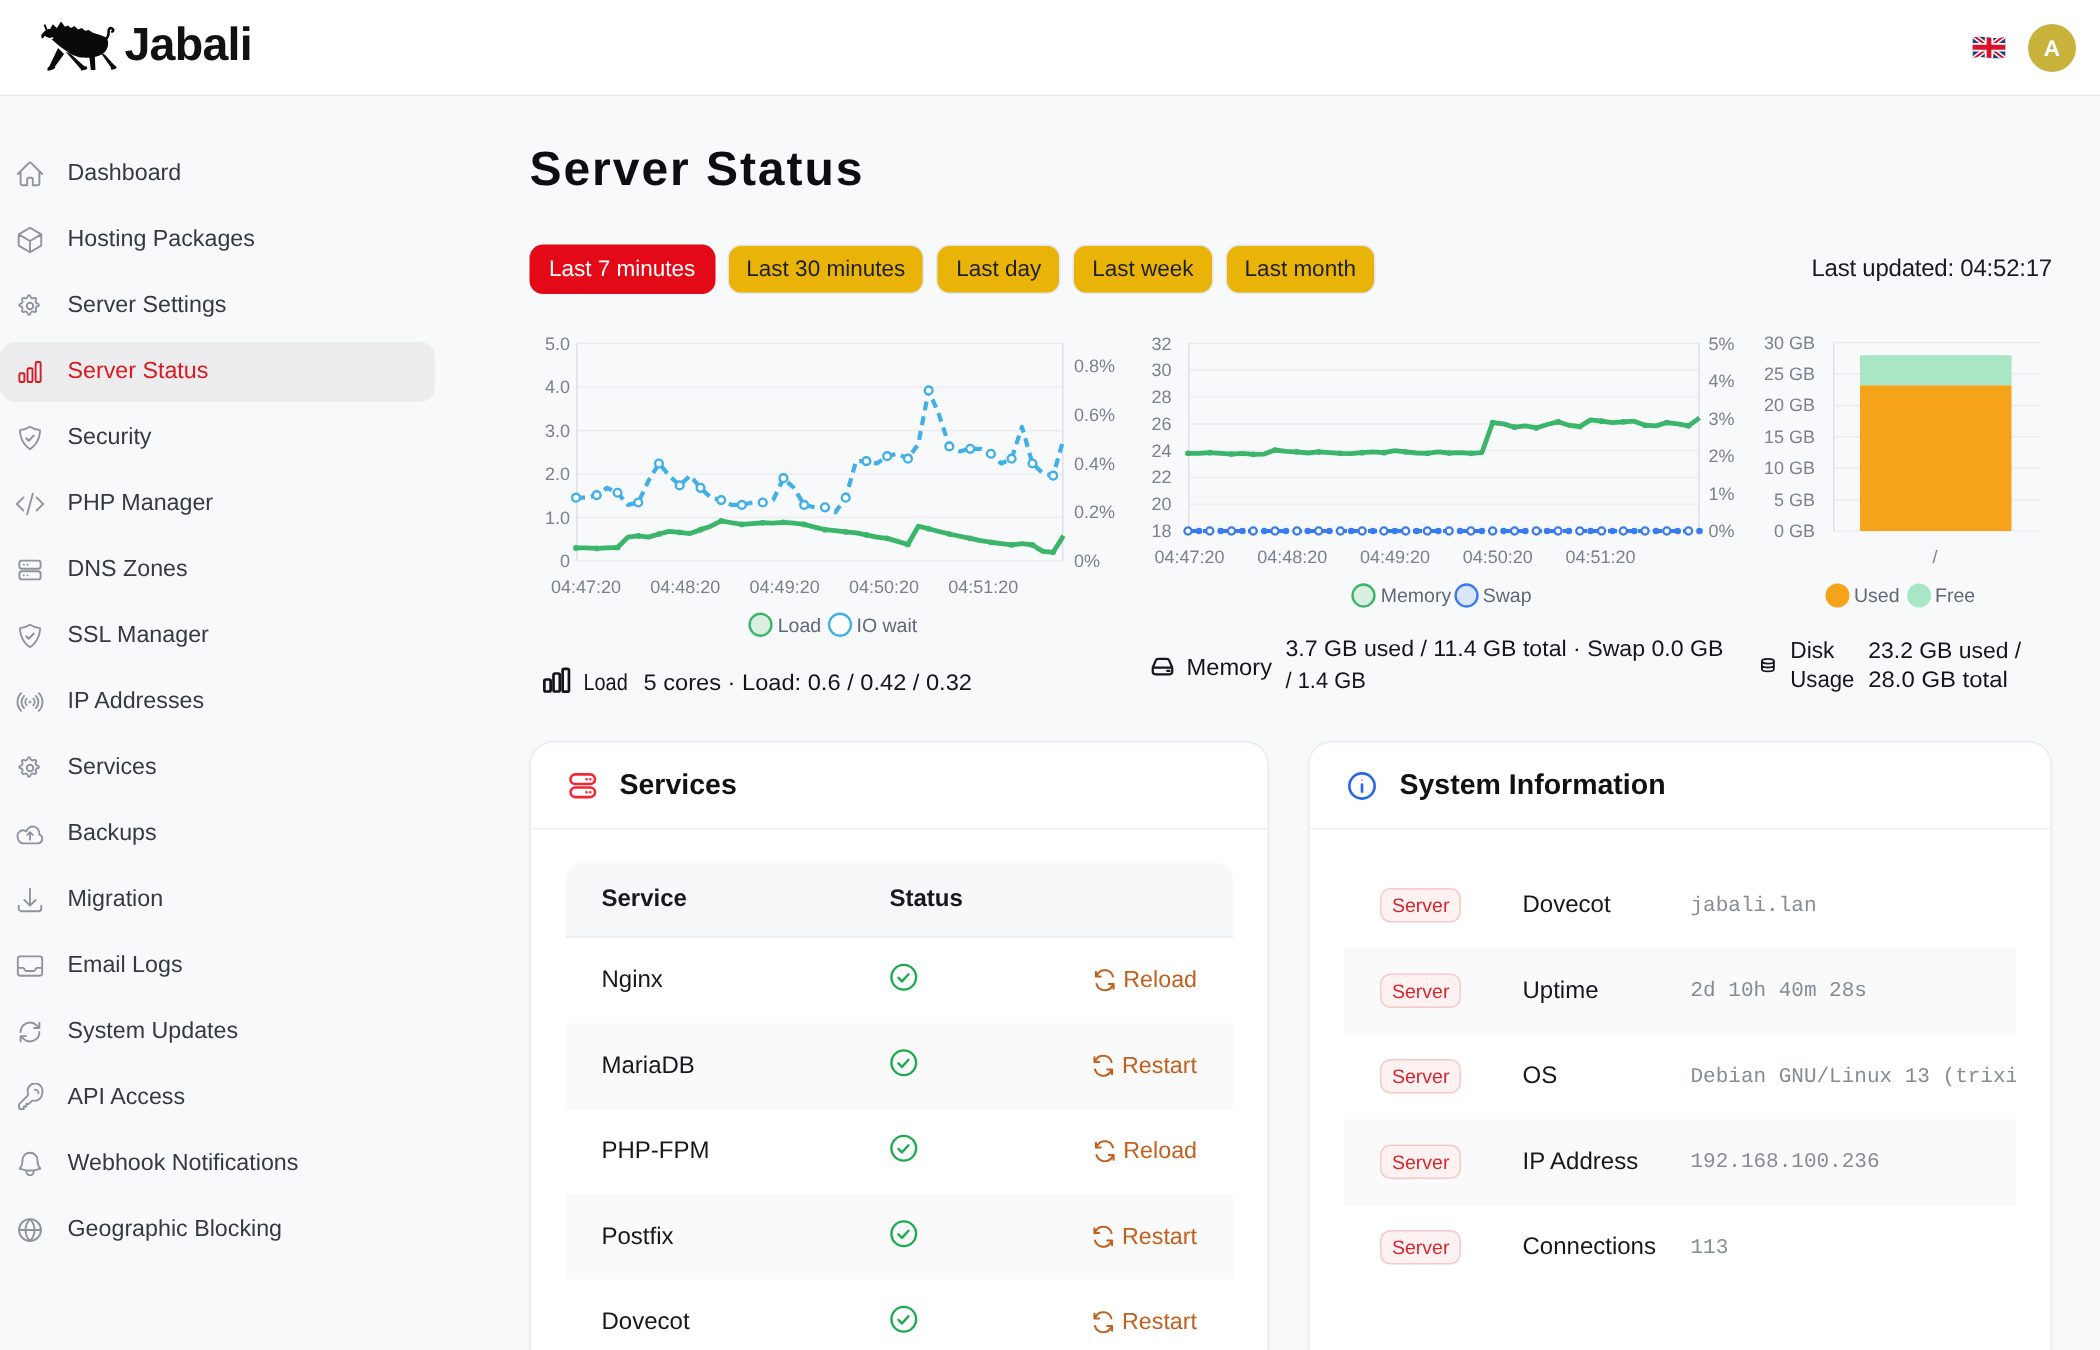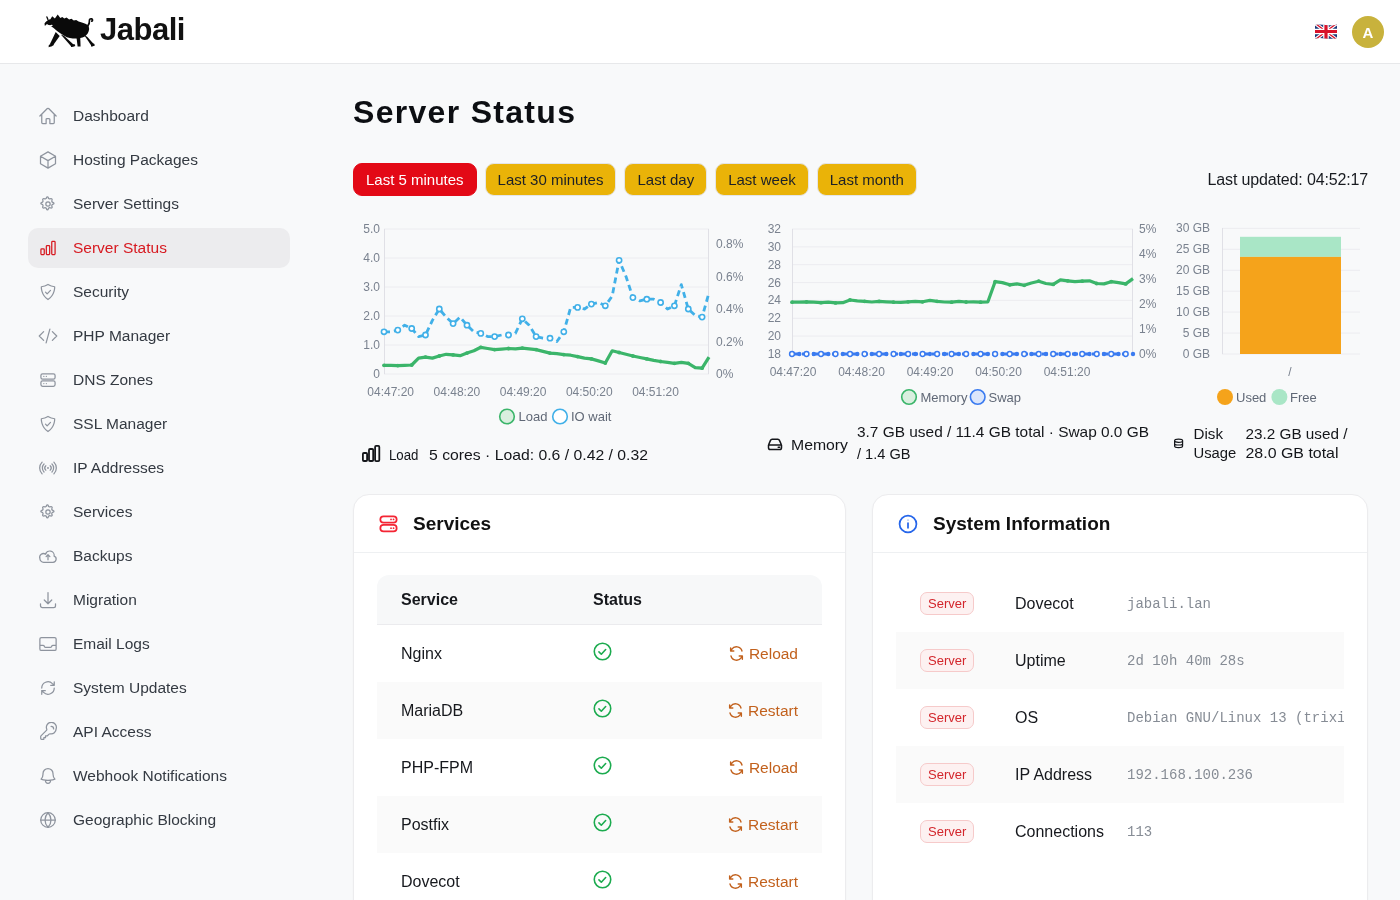--- a/index.html
+++ b/index.html
@@ -1,23 +1,23 @@
 <!DOCTYPE html>
 <html><head><meta charset="utf-8"><title>Jabali - Server Status</title>
 <style>
 *{margin:0;padding:0;box-sizing:border-box}
 html,body{width:1400px;height:900px;overflow:hidden}
 body{font-family:"Liberation Sans",sans-serif;background:#f8f9fa;color:#16181d;position:relative}
 .hdr{position:absolute;left:0;top:0;width:1400px;height:64px;background:#fff;border-bottom:1px solid #e7e8ea;z-index:5}
-.brand{position:absolute;left:44px;top:12px;display:flex;align-items:flex-end}
+.brand{position:absolute;left:27px;top:12px;display:flex;align-items:flex-end}
 .brand .t{font-size:31px;font-weight:800;color:#111;letter-spacing:-.5px;margin-left:5px}
 .flag{position:absolute;left:1314px;top:22px;width:24px;height:19px}
 .avatar{position:absolute;left:1352px;top:16px;width:32px;height:32px;border-radius:50%;background:#c8b23c;color:#fff;font-size:15px;font-weight:700;display:flex;align-items:center;justify-content:center}
 .side{position:absolute;left:0;top:64px;width:320px;bottom:0}
-.nav{padding:32px 30px 0 28px}
+.nav{padding:32px 30px 0 0}
 .ni{height:40px;margin-bottom:4px;border-radius:10px;display:flex;align-items:center;padding-left:10px;color:#343a42;font-size:15.5px}
 .ni svg{width:20px;height:20px;flex:0 0 20px;margin-right:15px;color:#8e949e}
 .ni.act{background:#ececee;color:#d71a21}
 .ni.act svg{color:#d71a21}
 .main{position:absolute;left:320px;top:64px;right:0;bottom:0}
 h1{position:absolute;left:33px;top:30px;font-size:32px;font-weight:700;color:#0c0e12;letter-spacing:1.3px}
 .toolbar{position:absolute;left:33px;top:99px;display:flex;gap:8px}
 .btn{height:33px;display:flex;align-items:center;padding:0 12px;border-radius:9px;border:1px solid #e4e5e8;background:#eab308;font-size:15px;color:#1c2027}
 .btn.red{background:#e30916;border-color:#e30916;color:#fff}
 .lastupd{position:absolute;right:32px;top:107px;font-size:16px;color:#181b20;letter-spacing:-.15px}
@@ -191,21 +191,21 @@
           <circle cx="12" cy="12" r="8.75"></circle>
           <path d="M3.25 12h17.5M12 3.25c2.3 2.4 3.6 5.4 3.6 8.75S14.3 18.35 12 20.75C9.7 18.35 8.4 15.35 8.4 12S9.7 5.65 12 3.25z"></path>
         </svg>
         <span>Geographic Blocking</span>
       </div>
     </div>
   </div>
 <div class="main">
   <h1>Server Status</h1>
   <div class="toolbar">
-    <div class="btn red">Last 5 minutes</div>
+    <div class="btn red">Last 7 minutes</div>
     <div class="btn">Last 30 minutes</div>
     <div class="btn">Last day</div>
     <div class="btn">Last week</div>
     <div class="btn">Last month</div>
   </div>
   <div class="lastupd">Last updated: 04:52:17</div>
   <div class="chartwrap"><svg width="1048" height="265" viewBox="0 0 1048 265" font-family="Liberation Sans,sans-serif">
         <line x1="32" y1="159" x2="357" y2="159" stroke="#ececf0" stroke-width="1"></line>
         <line x1="32" y1="130" x2="357" y2="130" stroke="#ececf0" stroke-width="1"></line>
         <line x1="32" y1="101" x2="357" y2="101" stroke="#ececf0" stroke-width="1"></line>

